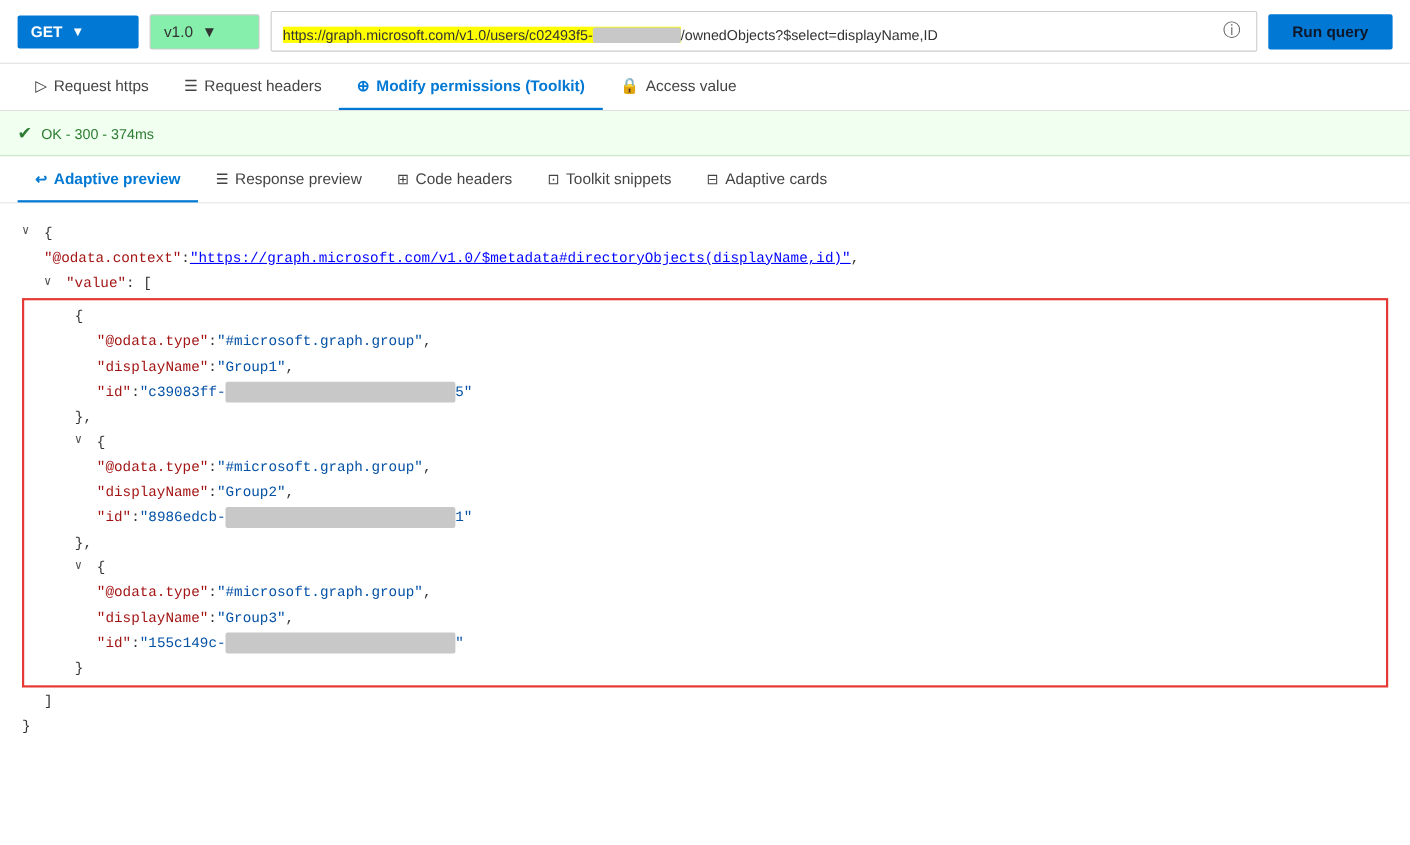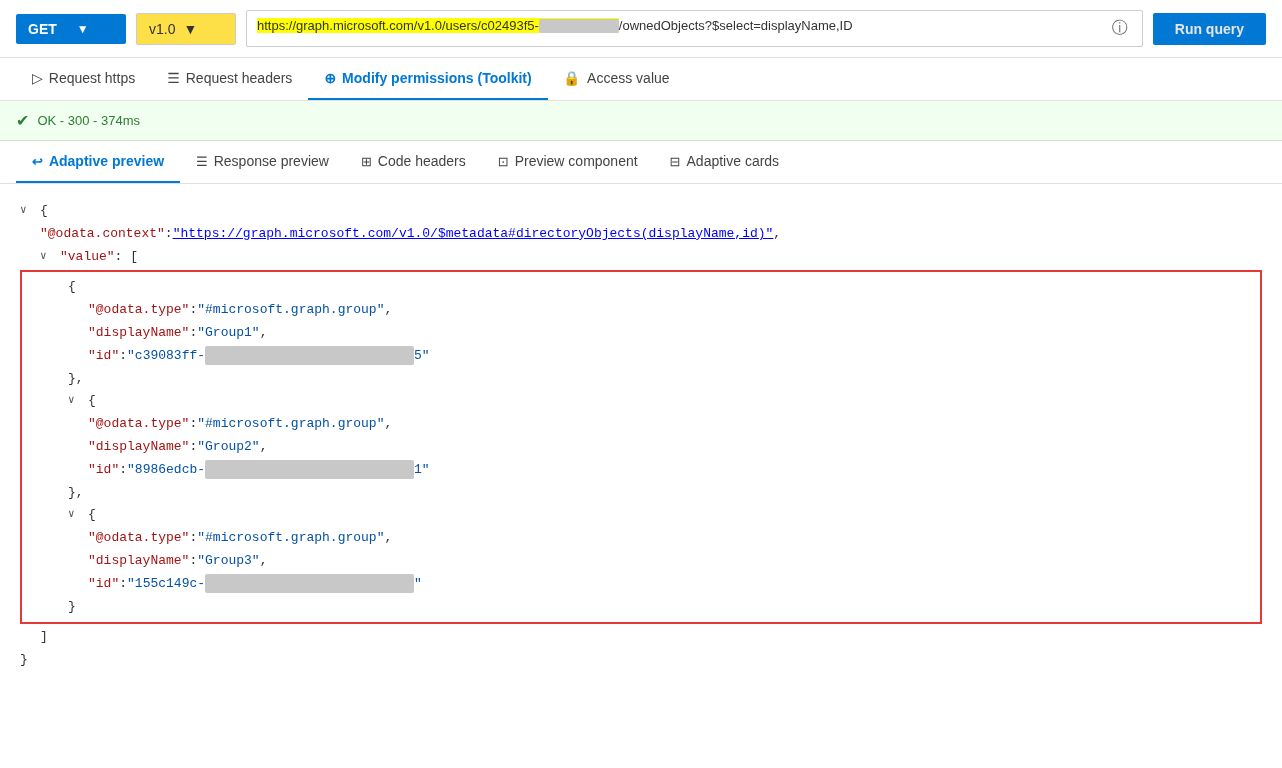--- a/index.html
+++ b/index.html
@@ -17,47 +17,47 @@
     .method-select {
       background: #0078d4;
       color: #fff;
       border: none;
       padding: 7px 12px;
       font-size: 14px;
       font-weight: 600;
       cursor: pointer;
       display: flex;
       align-items: center;
-      gap: 20px;
+      gap: 8px;
       min-width: 110px;
       border-radius: 2px;
     }
 
     .method-select .chevron { font-size: 12px; }
 
     .version-select {
       border: 1px solid #ccc;
       padding: 7px 12px;
       font-size: 14px;
       cursor: pointer;
       display: flex;
       align-items: center;
       gap: 8px;
       min-width: 100px;
       border-radius: 2px;
-      background: #fde047;
+      background: #86efac;
     }
 
     .url-bar {
       flex: 1;
       border: 1px solid #ccc;
       padding: 7px 10px;
       font-size: 13px;
       display: flex;
-      align-items: flex-start;
+      align-items: flex-end;
       gap: 6px;
       background: #fff;
       border-radius: 2px;
       min-width: 0;
     }
 
     .url-text {
       flex: 1;
       overflow: hidden;
       white-space: nowrap;
@@ -73,21 +73,21 @@
 
     .info-icon {
       color: #666;
       font-size: 16px;
       cursor: pointer;
       padding: 0 4px;
     }
 
     .run-btn {
       background: #0078d4;
-      color: #e5e5e5;
+      color: #0f172a;
       border: none;
       padding: 8px 22px;
       font-size: 14px;
       font-weight: 600;
       cursor: pointer;
       border-radius: 2px;
       white-space: nowrap;
     }
 
     .tabs-bar {
@@ -267,21 +267,21 @@
   <div class="response-tab">
     <span class="tab-icon">☰</span>
     <span>Response preview</span>
   </div>
   <div class="response-tab">
     <span class="tab-icon">⊞</span>
     <span>Code headers</span>
   </div>
   <div class="response-tab">
     <span class="tab-icon">⊡</span>
-    <span>Preview component</span>
+    <span>Toolkit snippets</span>
   </div>
   <div class="response-tab">
     <span class="tab-icon">⊟</span>
     <span>Adaptive cards</span>
   </div>
 </div>
 
 <div class="json-viewer">
 
   <div class="json-line line-block">

